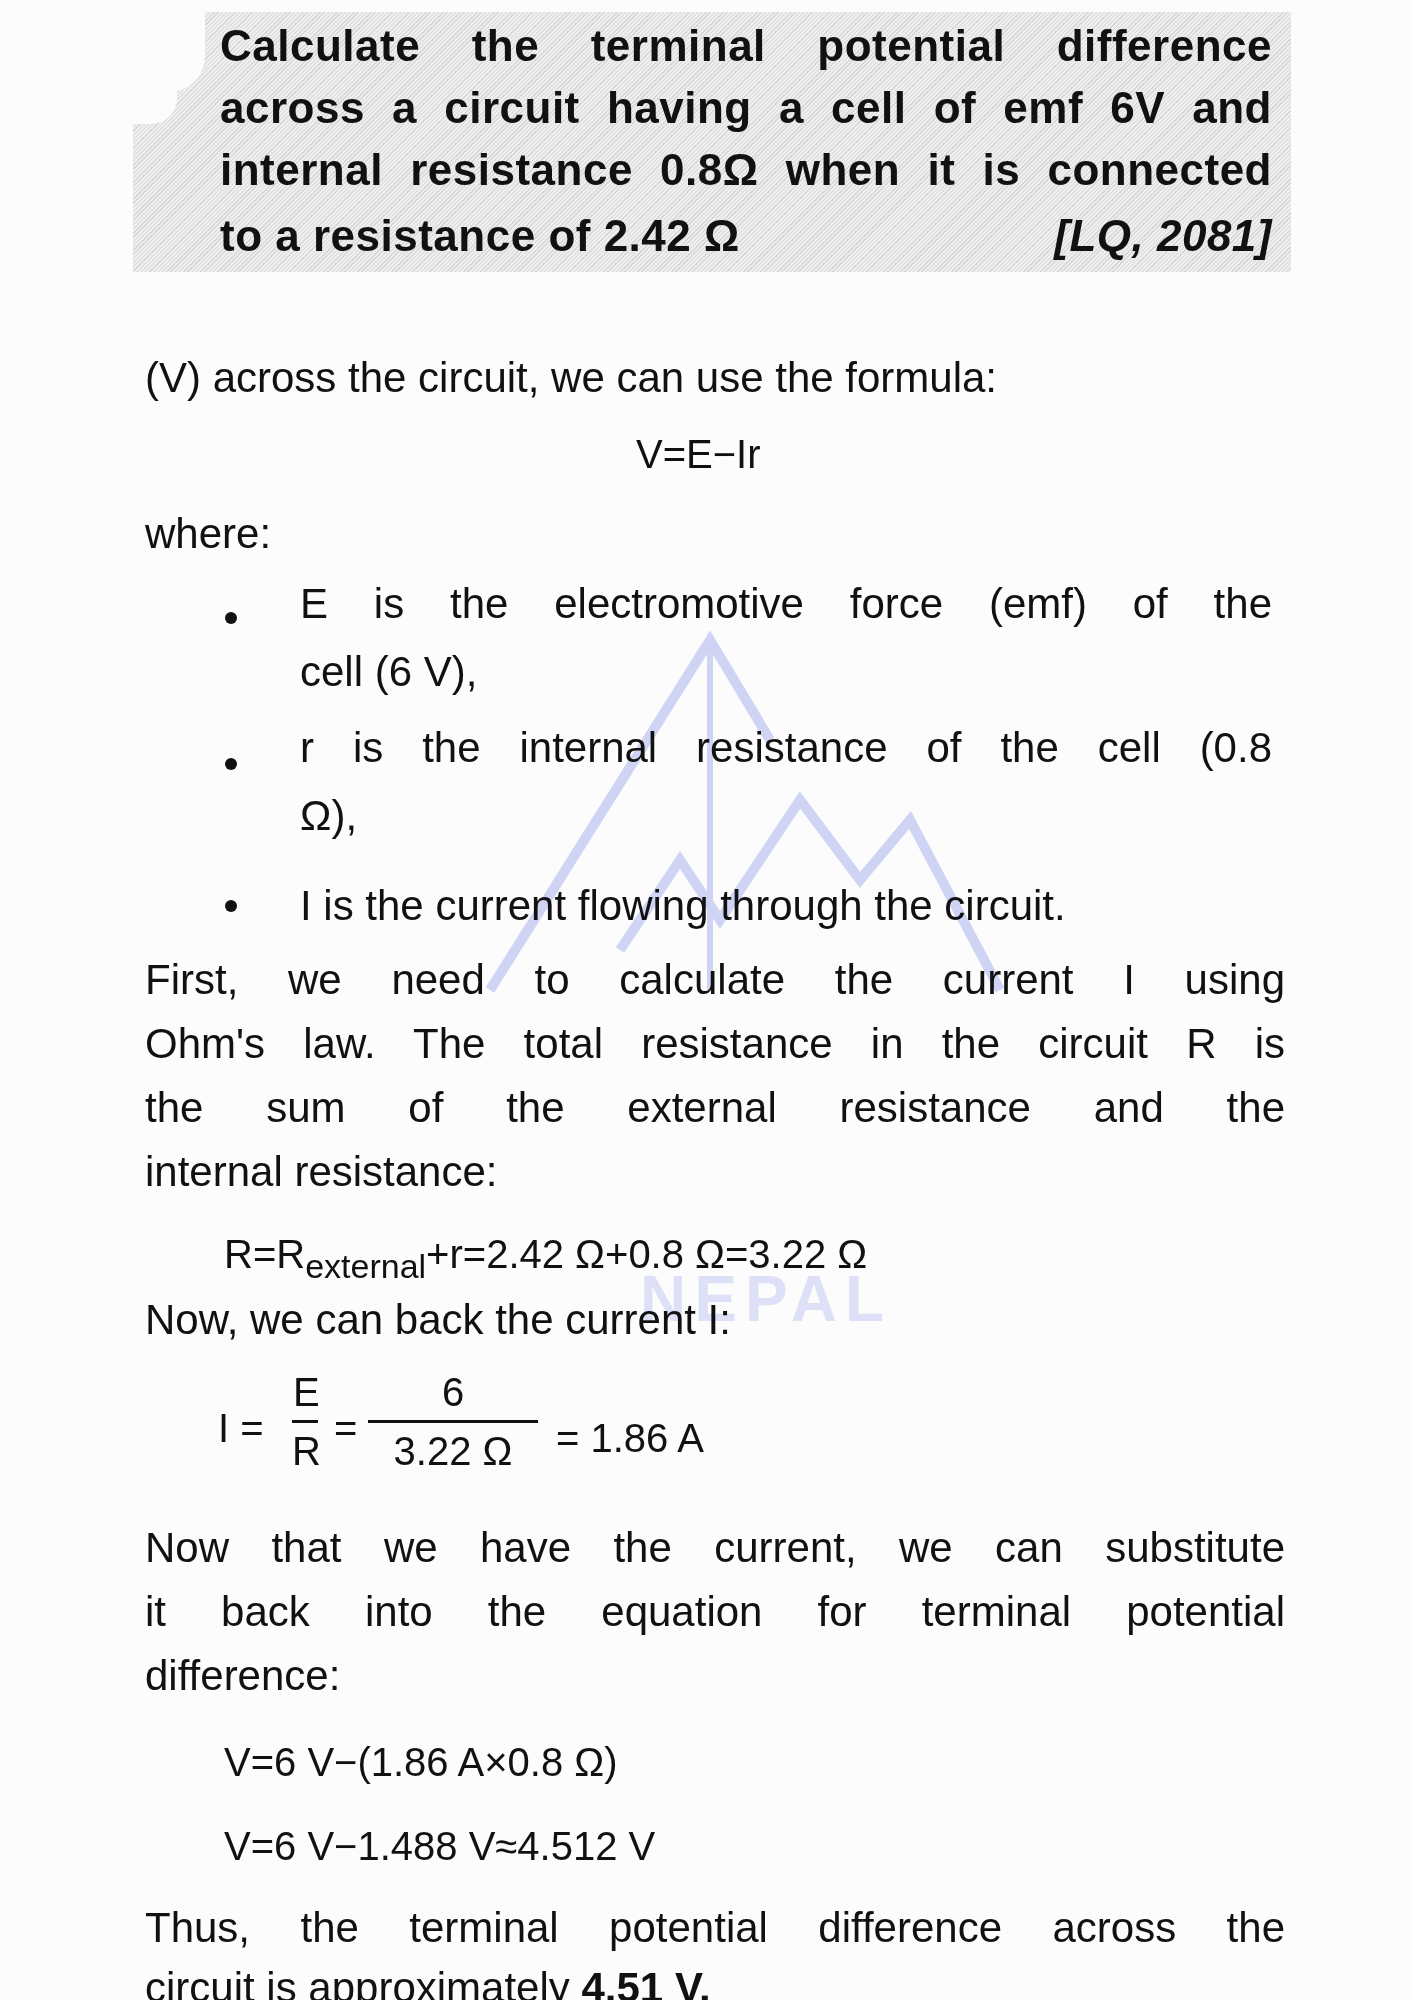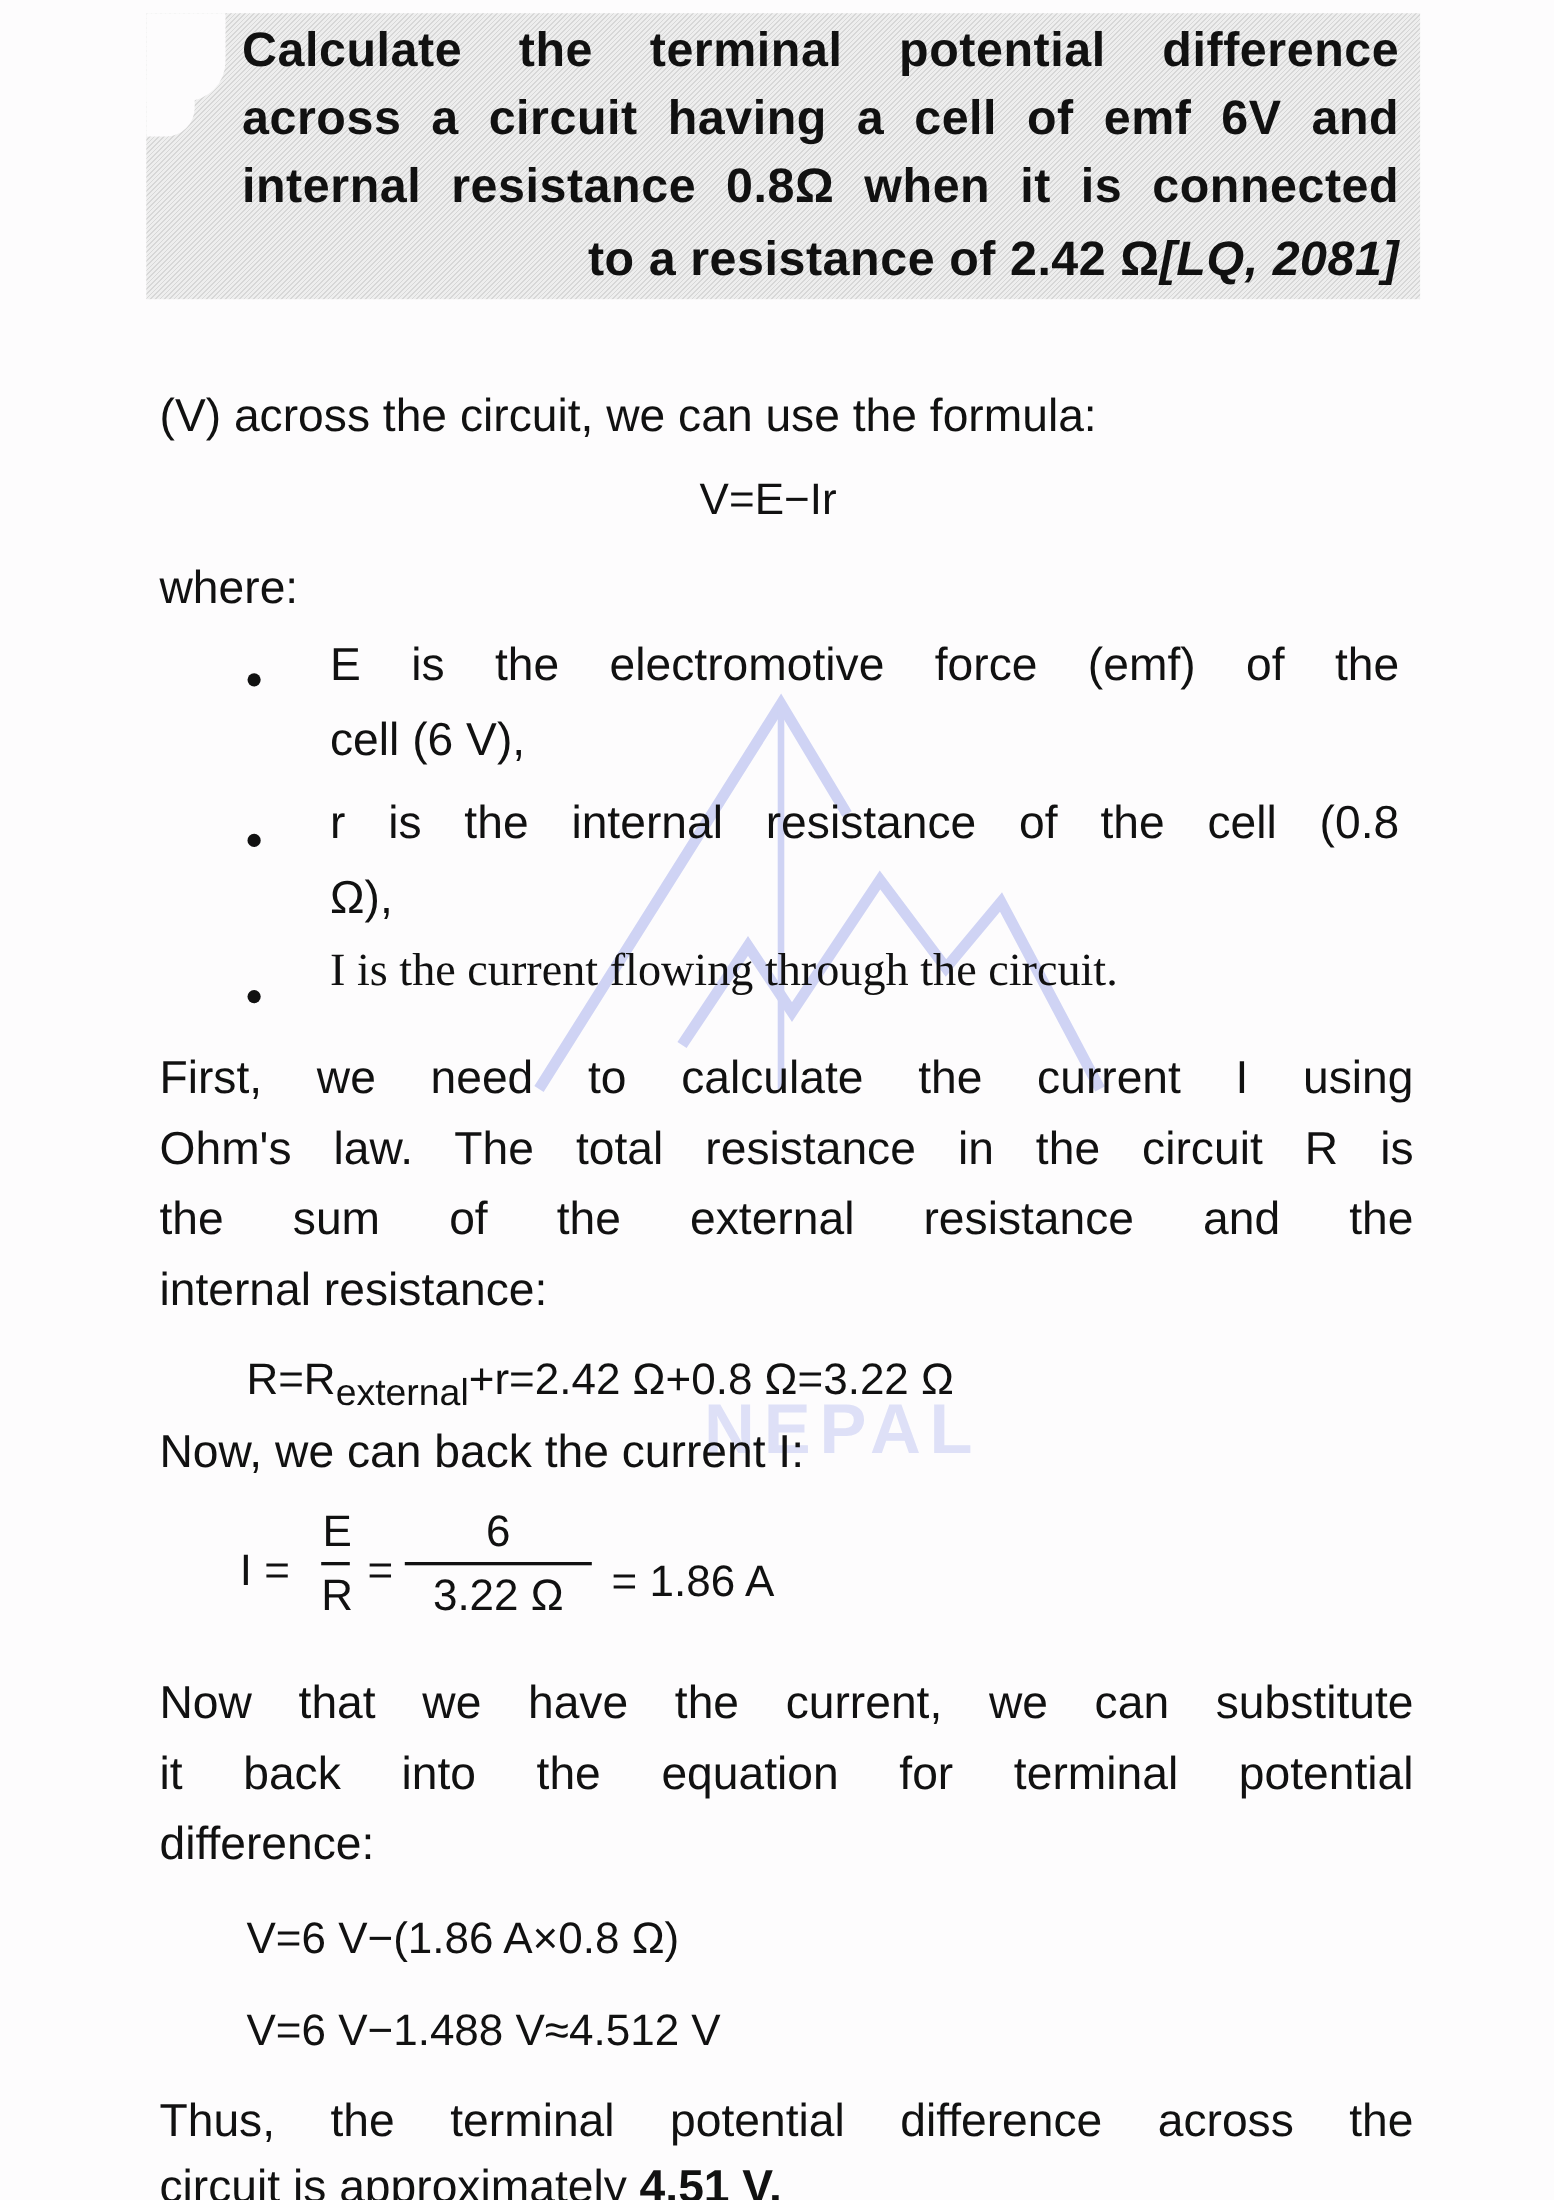--- a/index.html
+++ b/index.html
@@ -11,21 +11,21 @@
   .qbox {
     position: absolute; left: 133px; top: 12px; width: 1158px; height: 260px;
     background: repeating-linear-gradient(135deg, #d7d7d7 0px, #d7d7d7 1px, #eeeeee 1px, #eeeeee 3px);
   }
   .qbox .notch1 { position:absolute; left:0; top:0; width:72px; height:80px; background:#fdfcfd; border-radius:0 0 36px 0; }
   .qbox .notch2 { position:absolute; left:0; top:60px; width:44px; height:52px; background:#fdfcfd; border-radius:0 0 26px 0; }
   .qline {
     position: absolute; left: 220px; width: 1052px; font-weight: bold; font-size: 44px; line-height: 60px;
     text-align: justify; text-align-last: justify; white-space: nowrap; letter-spacing: 0.5px;
   }
-  .qline.last { text-align-last: auto; display:flex; justify-content: flex-end; }
+  .qline.last { text-align-last: auto; display:flex; justify-content: space-between; }
   .qtag { font-style: italic; }
   .line {
     position: absolute; left: 145px; width: 1140px; font-size: 42px; line-height: 60px;
     white-space: nowrap;
   }
   .just { text-align: justify; text-align-last: justify; }
   .b { font-weight: bold; }
   .bullet { position: absolute; left: 225px; width: 12px; height: 12px; border-radius: 50%; background: #111; }
   .bline { position: absolute; left: 300px; width: 972px; font-size: 42px; line-height: 60px; white-space: nowrap; }
   .eq { position: absolute; font-size: 40px; line-height: 56px; white-space: nowrap; }
@@ -67,21 +67,21 @@
 
   <div class="bullet" style="top:612px;"></div>
   <div class="bline just" style="top:574px;">E is the electromotive force (emf) of the</div>
   <div class="bline" style="top:642px;">cell (6 V),</div>
 
   <div class="bullet" style="top:758px;"></div>
   <div class="bline just" style="top:718px;">r is the internal resistance of the cell (0.8</div>
   <div class="bline" style="top:786px;">Ω),</div>
 
   <div class="bullet" style="top:900px;"></div>
-  <div class="bline" style="top:852px;font-family:Liberation Serif, serif;">I is the current flowing through the circuit.</div>
+  <div class="bline" style="top:876px;">I is the current flowing through the circuit.</div>
 
   <div class="line just" style="top:950px;">First, we need to calculate the current I using</div>
   <div class="line just" style="top:1014px;">Ohm's law. The total resistance in the circuit R is</div>
   <div class="line just" style="top:1078px;">the sum of the external resistance and the</div>
   <div class="line" style="top:1142px;">internal resistance:</div>
 
   <div class="eq" style="left:224px; top:1226px;">
     <span>R=R</span><sub class="s">external</sub><span>+r=2.42 Ω+0.8 Ω=3.22 Ω</span>
   </div>
 

